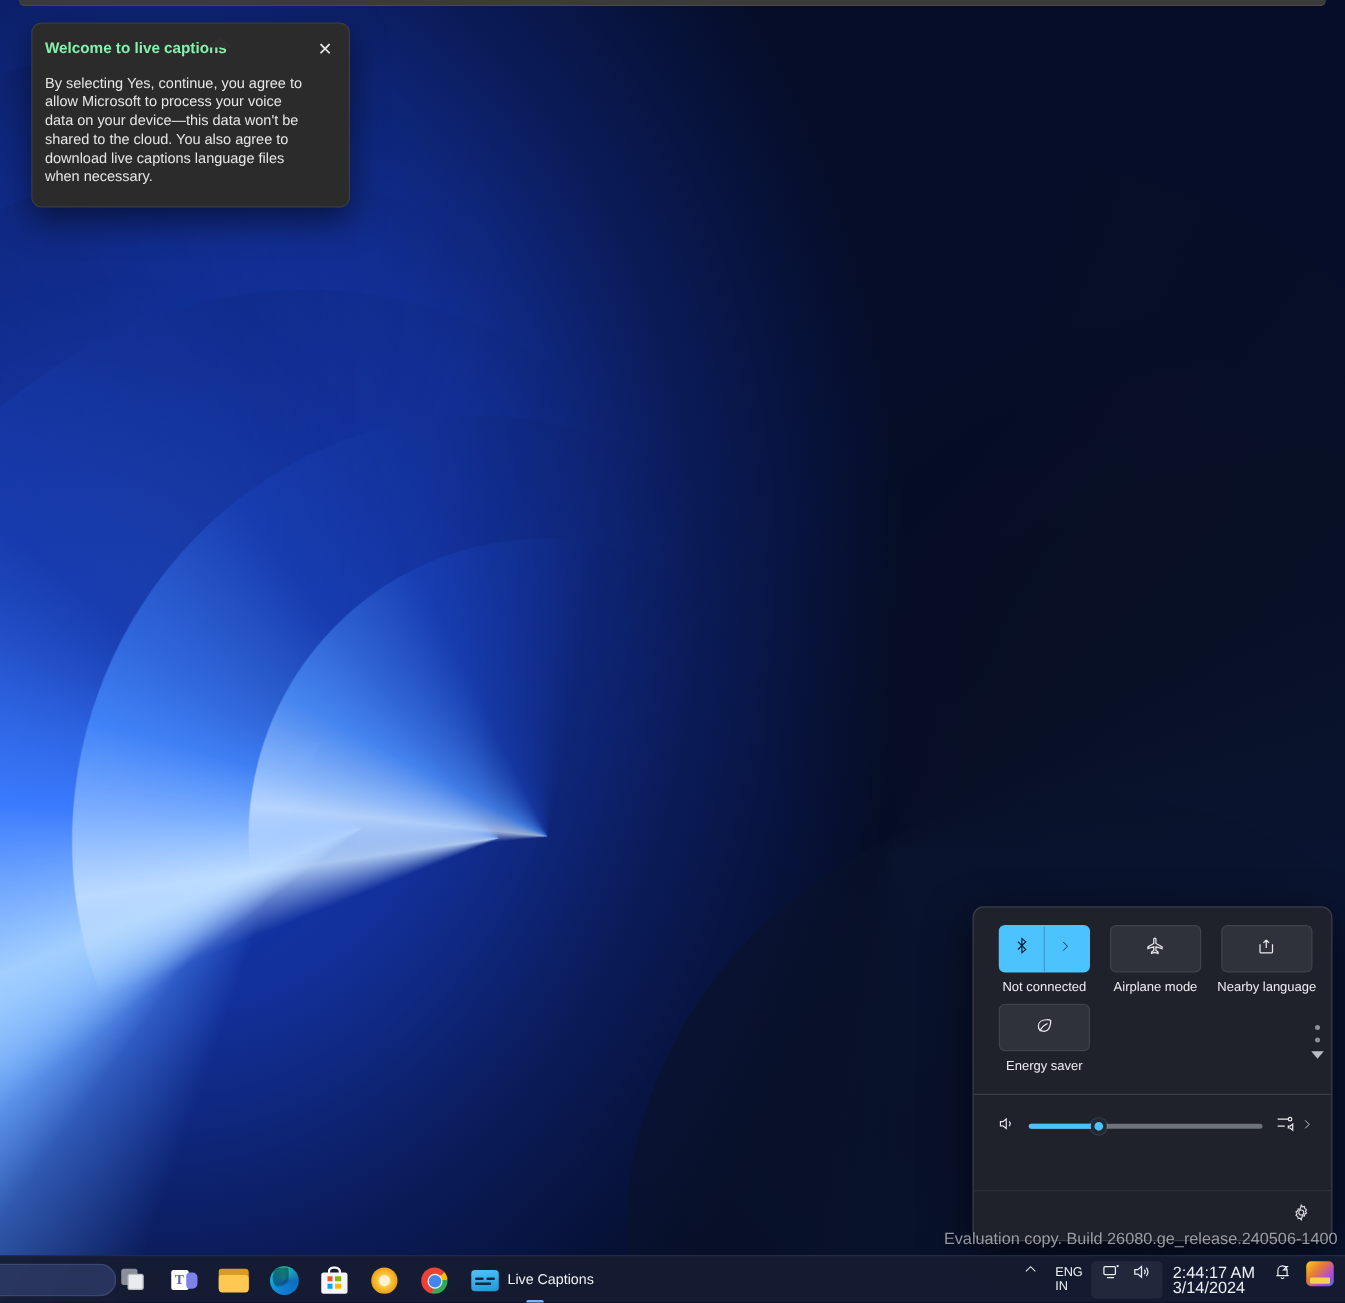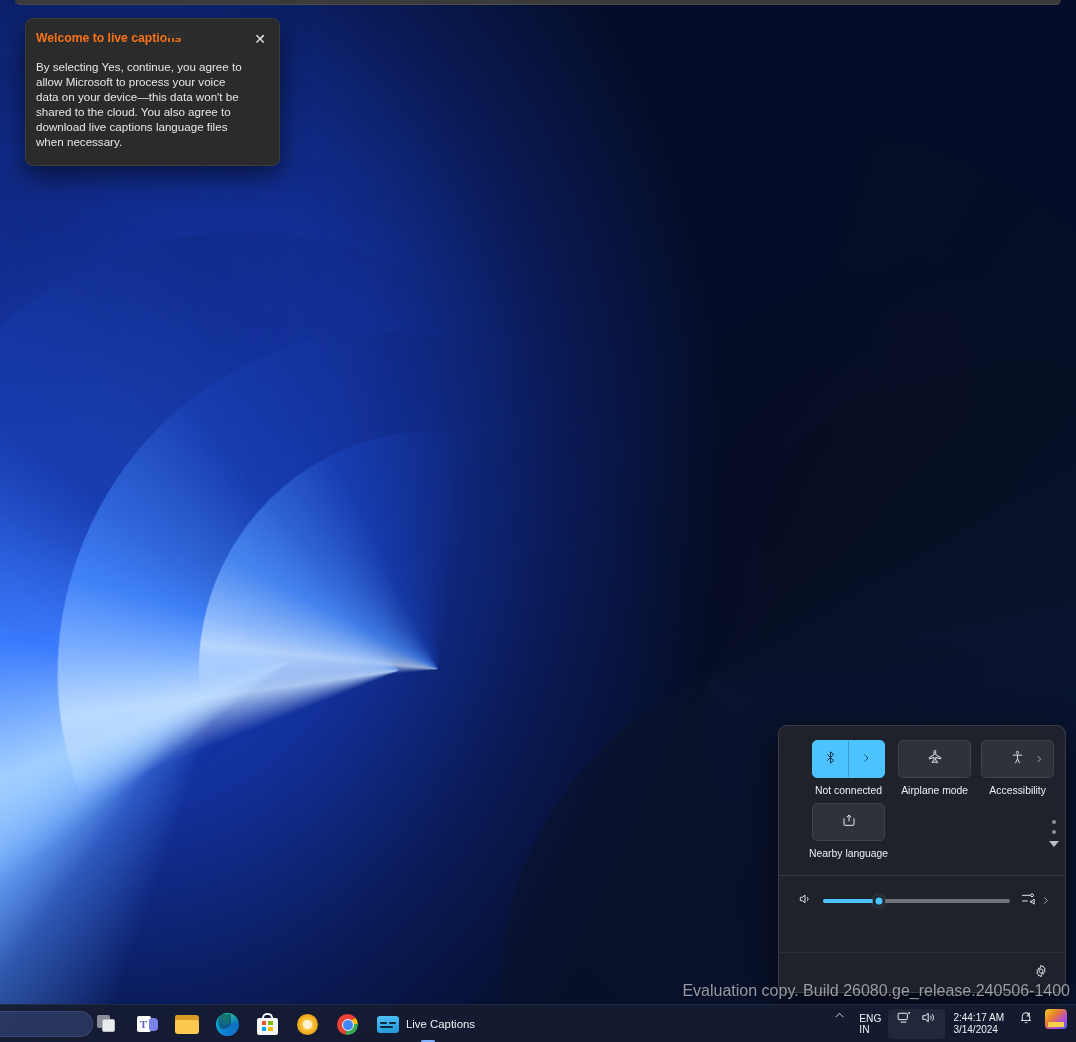--- a/index.html
+++ b/index.html
@@ -121,21 +121,21 @@
     color:#f2f2f2;
   }
   #lc-pointer {
     position:absolute; left:140px; top:9px;
     width:0;height:0;
     border-left:10px solid transparent;
     border-right:10px solid transparent;
     border-bottom:10px solid #2f2f2f;
   }
   #lc-title {
-    font-size:12.2px; font-weight:bold; color:#f97316;
+    font-size:12.2px; font-weight:bold; color:#86efac;
     margin:0 0 3px 0; line-height:1.35;
   }
   .lc-close {
     position:absolute; right:6px; top:7px;
     width:26px; height:26px; border:none; background:transparent;
     color:#e8e8e8; font-size:14px; line-height:26px; text-align:center;
     cursor:pointer; border-radius:4px;
   }
   .lc-para {
     font-size:11.6px; line-height:15px; color:#e6e6e6;
@@ -151,21 +151,21 @@
   
   #quick-settings {
     position:absolute; left:778px; top:725px; width:288px; height:268px;
     background:rgba(32,35,44,0.96);
     border:1px solid #3a3d46;
     border-radius:9px;
     box-shadow:0 12px 36px rgba(0,0,0,0.6);
     overflow:hidden;
   }
   #qs-tiles {
-    padding:14px 12px 10px 30px;
+    padding:14px 12px 10px 17px;
     display:grid; grid-template-columns:repeat(3,1fr);
     column-gap:10px; row-gap:6px;
   }
   .qs-cell { display:flex; flex-direction:column; align-items:center; }
   .qs-tile {
     width:73px; height:38px;
     background:#2f323b;
     border:1px solid #3f424b;
     border-radius:5px;
     display:flex; align-items:center; justify-content:center;
@@ -233,21 +233,21 @@
   #qs-gear { cursor:pointer; }
   #qs-gear svg { stroke:#d9dbe0; fill:none; stroke-width:1.4; }
 
   
   #watermark {
     position:absolute; right:6px; bottom:44px;
     font-size:11px; color:#c9ccd2; opacity:0.72;
     text-align:right; line-height:14px; white-space:nowrap;
     text-shadow:0 1px 2px rgba(0,0,0,0.7);
   }
-  #watermark .wm-line1 { display:block; font-size:16px;margin-left:41px; }
+  #watermark .wm-line1 { display:block; font-size:13px;margin-left:41px; }
 
   
   #taskbar {
     position:absolute; left:0; bottom:0; width:1076px; height:38px;
     background:rgba(22,28,48,0.93);
     border-top:1px solid rgba(90,110,160,0.18);
     display:flex; align-items:center;
   }
   #tb-search {
     position:absolute; left:-52px; top:6px; width:145px; height:26px;
@@ -384,21 +384,21 @@
   #tray-lang {
     flex-direction:column; line-height:11.5px; font-size:10.2px;
     padding:0 7px; text-align:center;
   }
   #tray-quick {
     background:rgba(255,255,255,0.06);
     gap:7px; padding:0 8px;
   }
   #tray-quick svg { stroke:#eef0f4; fill:none; stroke-width:1.4; }
   #tray-clock {
-    flex-direction:column; line-height:12.5px; font-size:10px;
+    flex-direction:column; line-height:12.5px; font-size:13px;
     padding:0 8px; text-align:right; align-items:flex-start;
   }
   #tray-notify svg { stroke:#eef0f4; fill:none; stroke-width:1.4; }
   #tray-copilot { padding:0 5px; }
   .ic-copilot {
     width:22px;height:20px;border-radius:4px; position:relative;
     background:linear-gradient(135deg,#f5d020 0%,#e87b35 38%,#b14bd8 70%,#4b6ae8 100%);
   }
   .ic-copilot::after {
     content:""; position:absolute; left:3px; bottom:2px; right:3px; height:5px;
@@ -462,49 +462,44 @@
         <span class="qs-icon">
           <svg width="16" height="16" viewBox="0 0 24 24">
               <path d="M10.5 3.5a1.3 1.3 0 0 1 2.6 0v5.2l7.4 4.1v2l-7.4-2.2v4.4l2.6 1.9v1.6l-3.9-1.1-3.9 1.1v-1.6l2.6-1.9v-4.4L3.5 14.8v-2l7-4.1z"></path>
             </svg>
         </span>
       </div>
       <div class="qs-label">Airplane mode</div>
     </div>
 
 
-    <div class="qs-cell">
-      <div class="qs-tile">
-        <span class="qs-icon">
-          <svg width="15" height="15" viewBox="0 0 24 24">
-            <circle cx="12" cy="4" r="1.8"></circle>
-            <path d="M4.5 8.2h15M12 7.8v6.2M12 14l-3.2 7M12 14l3.2 7"></path>
-          </svg>
-        </span>
-        <span class="qs-chev inline-chev">
-          <svg width="10" height="10" viewBox="0 0 24 24">
-              <path d="M9 5l7 7-7 7"></path>
-            </svg>
-        </span>
-      </div>
-      <div class="qs-label">Accessibility</div>
-    </div>
 
     <div class="qs-cell">
       <div class="qs-tile">
         <span class="qs-icon">
           <svg width="16" height="16" viewBox="0 0 24 24">
             <path d="M4.5 9.5v9a1.5 1.5 0 0 0 1.5 1.5h12a1.5 1.5 0 0 0 1.5-1.5v-9"></path>
             <path d="M12 14V4.5M12 4.5L8.6 8M12 4.5L15.4 8"></path>
           </svg>
         </span>
       </div>
       <div class="qs-label">Nearby language</div>
     </div>
 
+    <div class="qs-cell">
+      <div class="qs-tile">
+        <span class="qs-icon">
+          <svg width="17" height="16" viewBox="0 0 24 24">
+            <path d="M11.8 19.5c-4.2 0-7-2.4-7-6.2 0-4.6 4.3-7.4 9.6-7.6 2.3-.1 4.3.3 5.2.7.3 4.9-1.6 13.1-7.8 13.1z"></path>
+            <path d="M6.5 19.5c1.8-4.2 5-7.3 9.3-9.3"></path>
+          </svg>
+        </span>
+      </div>
+      <div class="qs-label">Energy saver</div>
+    </div>
   </div>
 
   <div id="qs-pager">
     <span class="pager-dot"></span>
     <span class="pager-dot"></span>
     <span class="pager-arrow"></span>
   </div>
 
   <div id="qs-volume">
     <span class="vol-icon">

